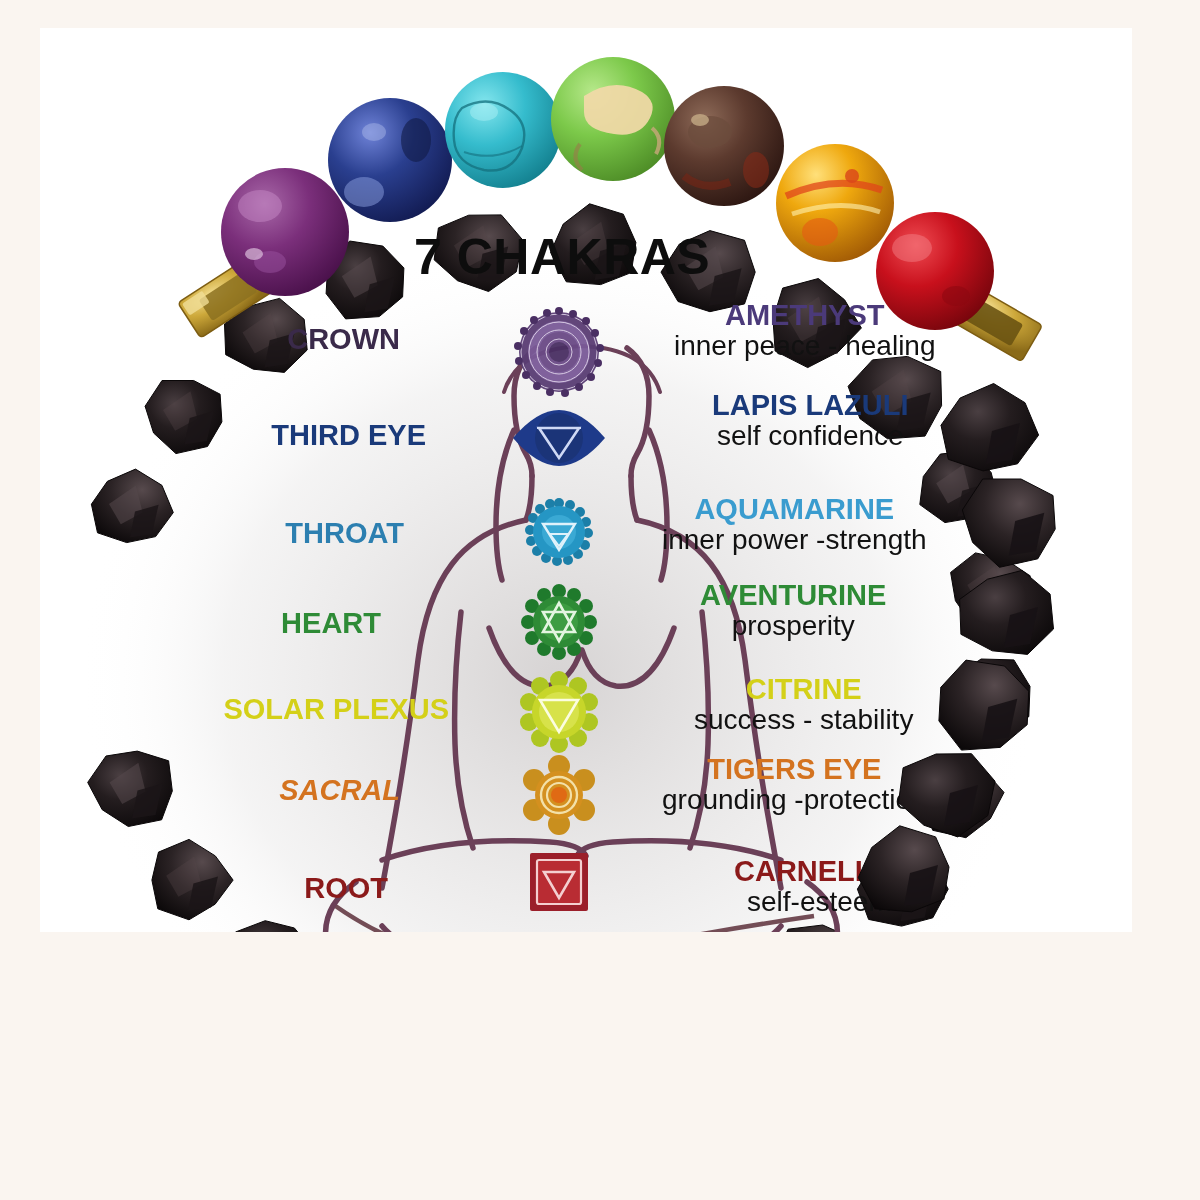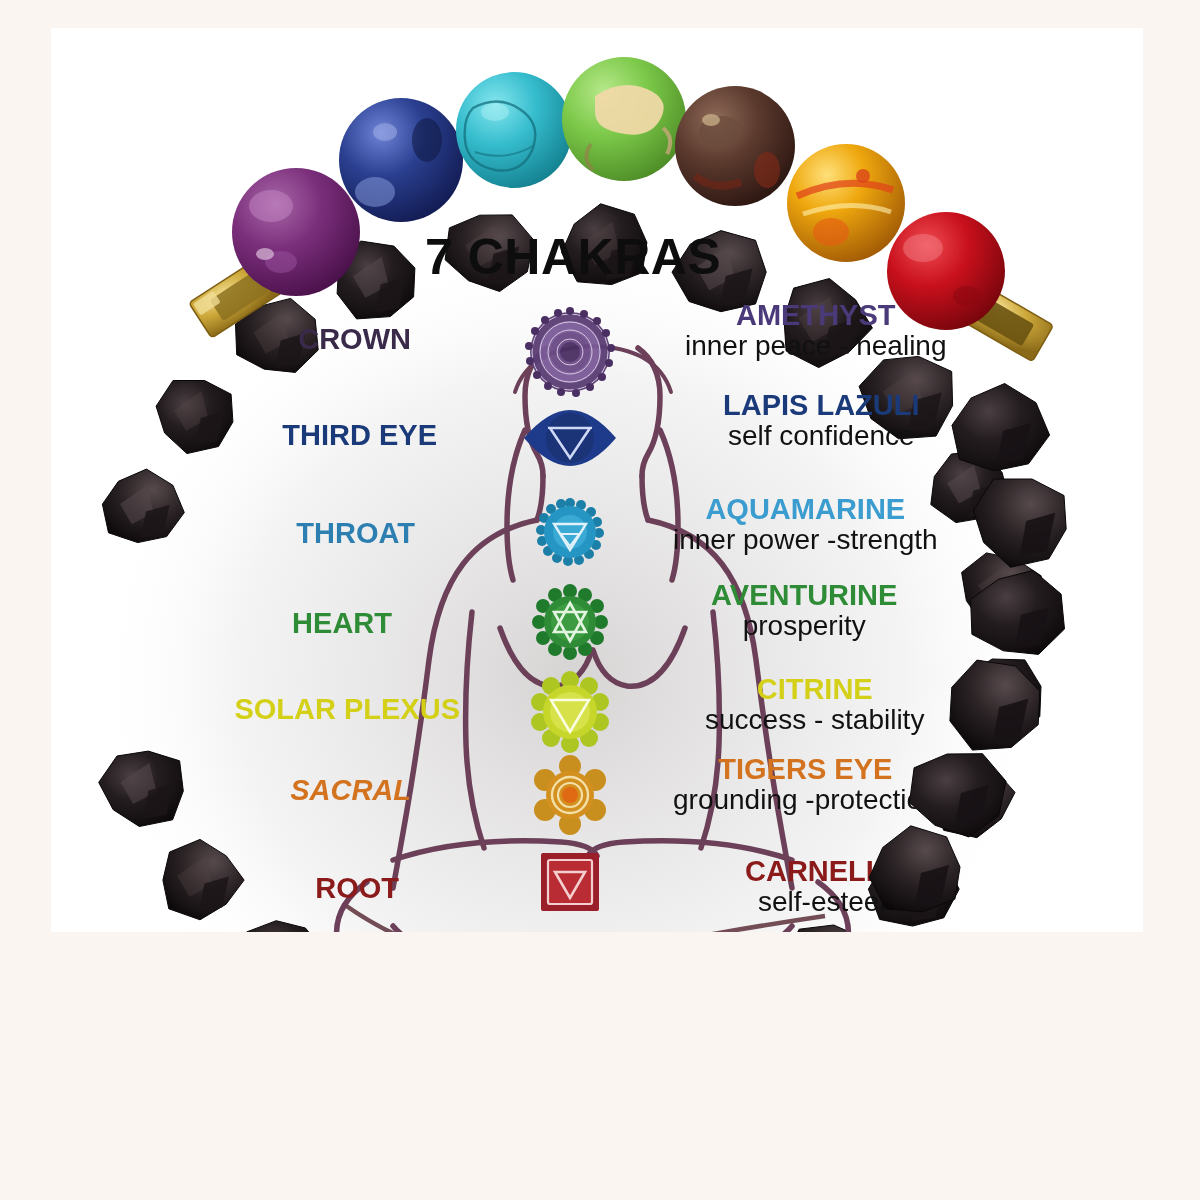--- a/index.html
+++ b/index.html
@@ -5,21 +5,21 @@
 <style>
   html,body{margin:0;padding:0;}
   body{
     width:1200px;height:1200px;
     background:#faf5f0;
     font-family:"Liberation Sans","DejaVu Sans",sans-serif;
     overflow:hidden;
   }
   #frame{
     position:absolute;
-    left:51px; top:28px;
+    left:40px; top:28px;
     width:1092px; height:904px;
     background:#ffffff;
     overflow:hidden;
   }
   #stage{ position:absolute; left:-56px; top:-28px; width:1200px; height:1200px; }
 
   
   #bracelet{ position:absolute; left:0; top:0; width:1200px; height:1200px; }
 
   

